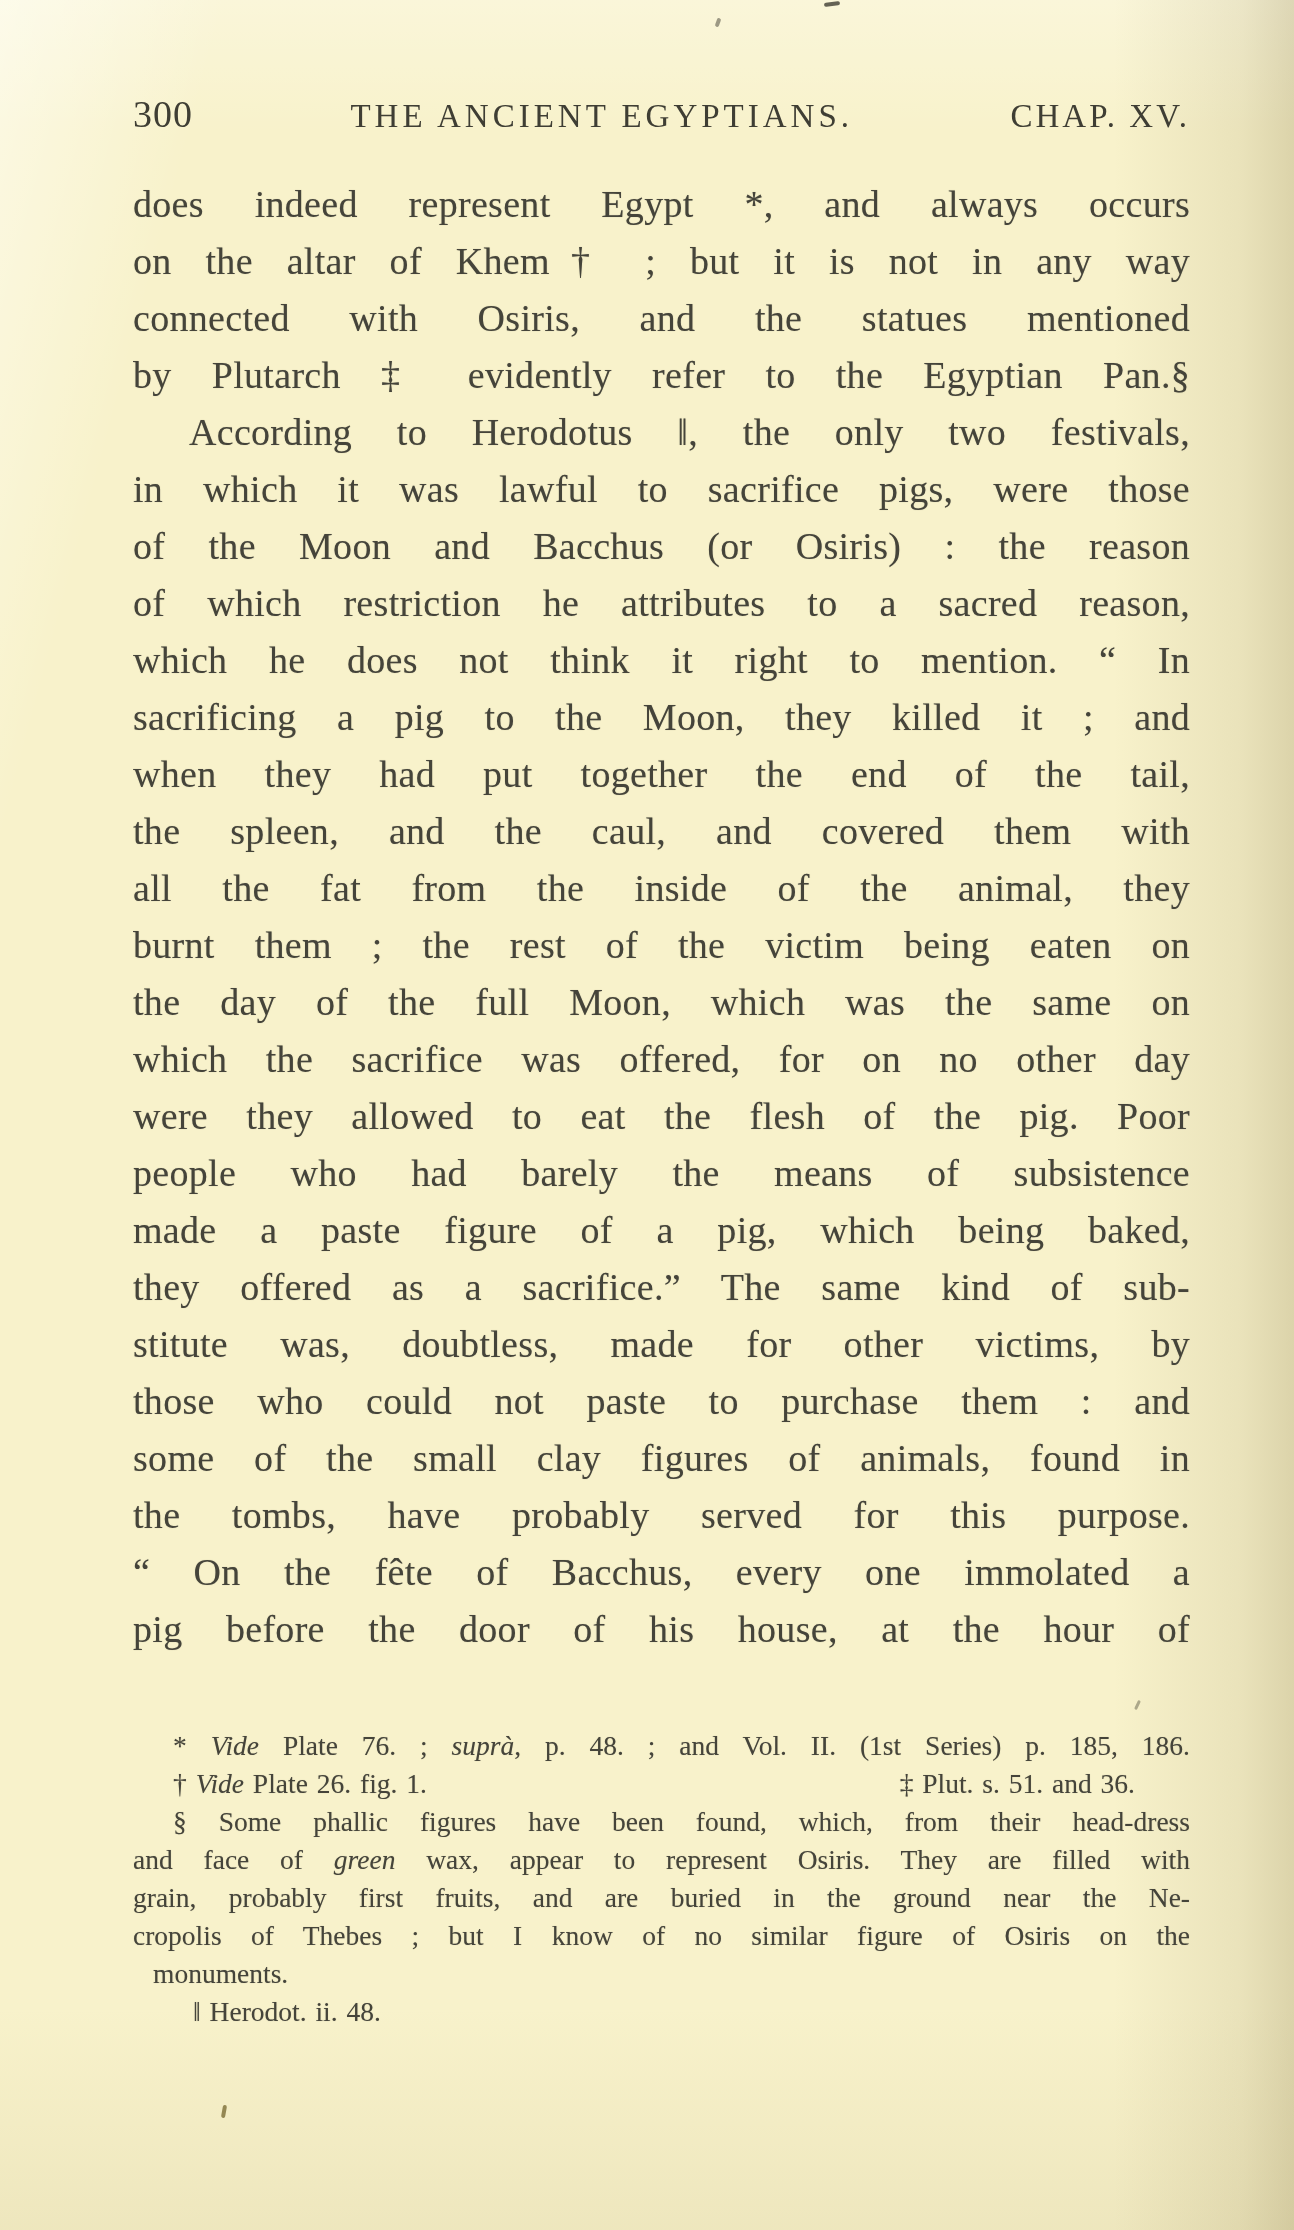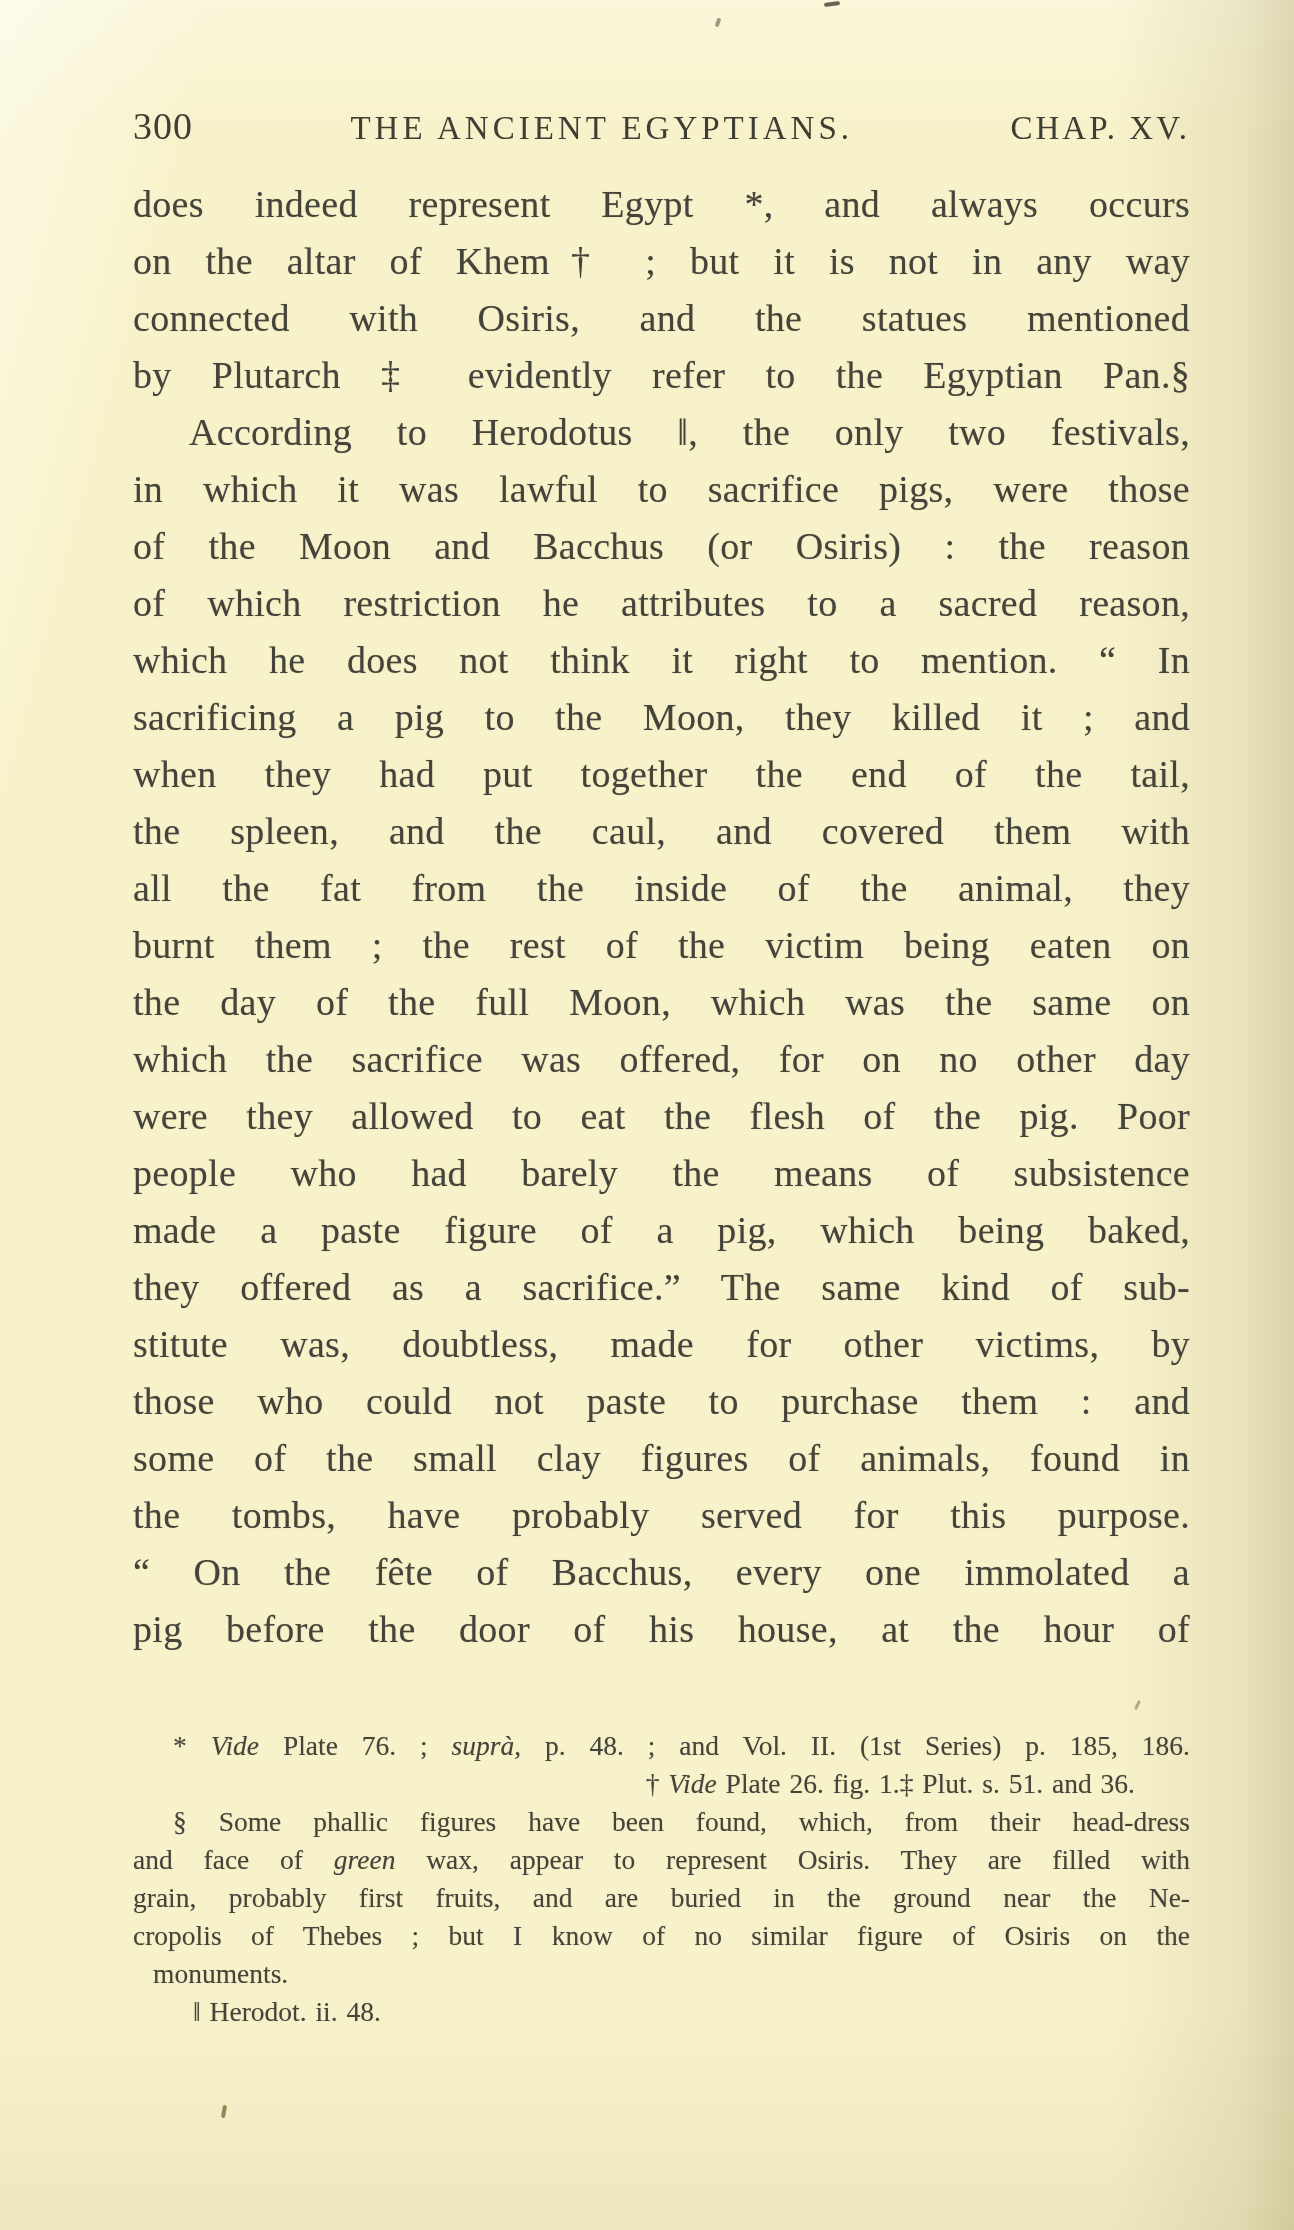--- a/index.html
+++ b/index.html
@@ -13,21 +13,20 @@
       linear-gradient(105deg, rgba(255,255,248,0.55) 0%, rgba(255,255,248,0) 12%),
       linear-gradient(to right, rgba(0,0,0,0) 86%, rgba(105,88,38,0.10) 96%, rgba(105,88,38,0.20) 100%),
       linear-gradient(to bottom, rgba(255,255,250,0.30) 0%, rgba(0,0,0,0) 6%, rgba(0,0,0,0) 90%, rgba(150,130,70,0.10) 100%),
       #f8f2cb;
     overflow:hidden;
   }
   .header {
     position:absolute; left:133px; top:92px; width:1057px;
     display:flex; justify-content:space-between; align-items:baseline;
     color:#3f3e34;
-    margin-top:12px;
   }
   .pagenum  { font-size:38px; letter-spacing:1px; }
   .runtitle { font-size:33px; letter-spacing:4px; }
   .chap     { font-size:33px; letter-spacing:3px; }
 
   .bodytext {
     position:absolute; left:133px; top:176px; width:1057px;
     font-size:38px; line-height:57px; word-spacing:3px; letter-spacing:0.3px;
     text-shadow:0 0 1px rgba(69,68,58,0.35);
   }
@@ -43,21 +42,21 @@
     text-shadow:0 0 1px rgba(69,68,58,0.3);
   }
   .fn {
     height:38px; overflow:hidden;
     text-align:justify; text-align-last:justify; text-justify:inter-word;
   }
   .fn.short { text-align:left; text-align-last:left;margin-left:20px; }
   .fn.mark  { padding-left:40px; }
   .fn-split {
     height:38px; overflow:hidden;
-    display:flex; justify-content:flex-end;
+    display:flex; justify-content:space-between;
     padding-left:40px; padding-right:55px;
   }
   .it { font-style:italic; }
 
   .speck { position:absolute; background:#3f3d32; border-radius:2px; }
   .speck.s1 { left:824px;  top:2px;    width:16px; height:4px;  transform:rotate(-8deg);  opacity:.8; }
   .speck.s2 { left:716px;  top:18px;   width:4px;  height:9px;  transform:rotate(20deg);  opacity:.5; }
   .speck.s3 { left:222px;  top:2105px; width:4px;  height:13px; transform:rotate(10deg);  opacity:.7; background:#6b5b22; }
   .speck.s4 { left:1136px; top:1700px; width:3px;  height:10px; transform:rotate(25deg);  opacity:.45; background:#55523f; }
 </style>

